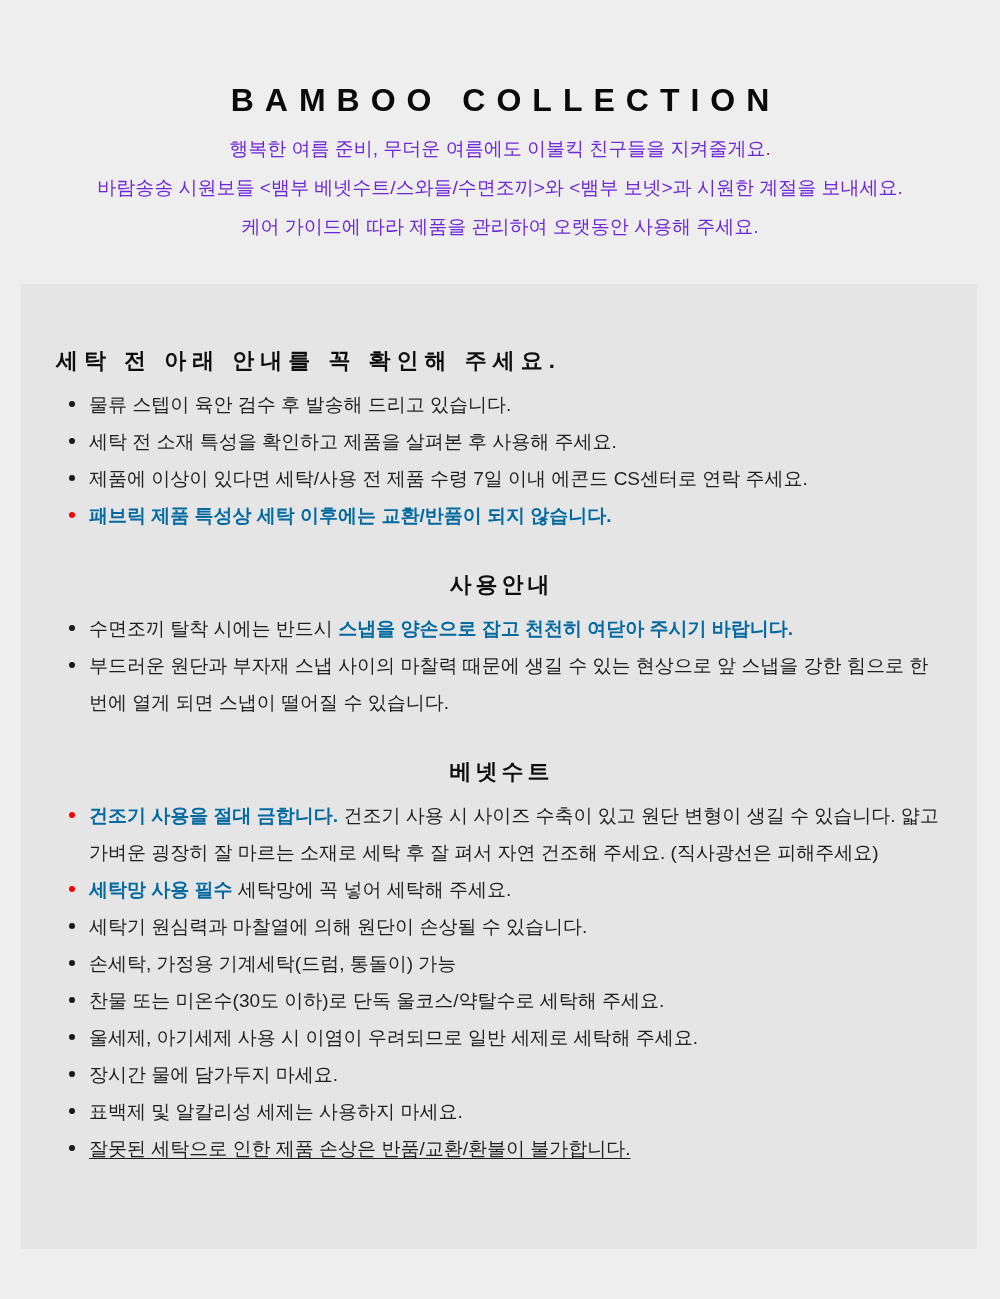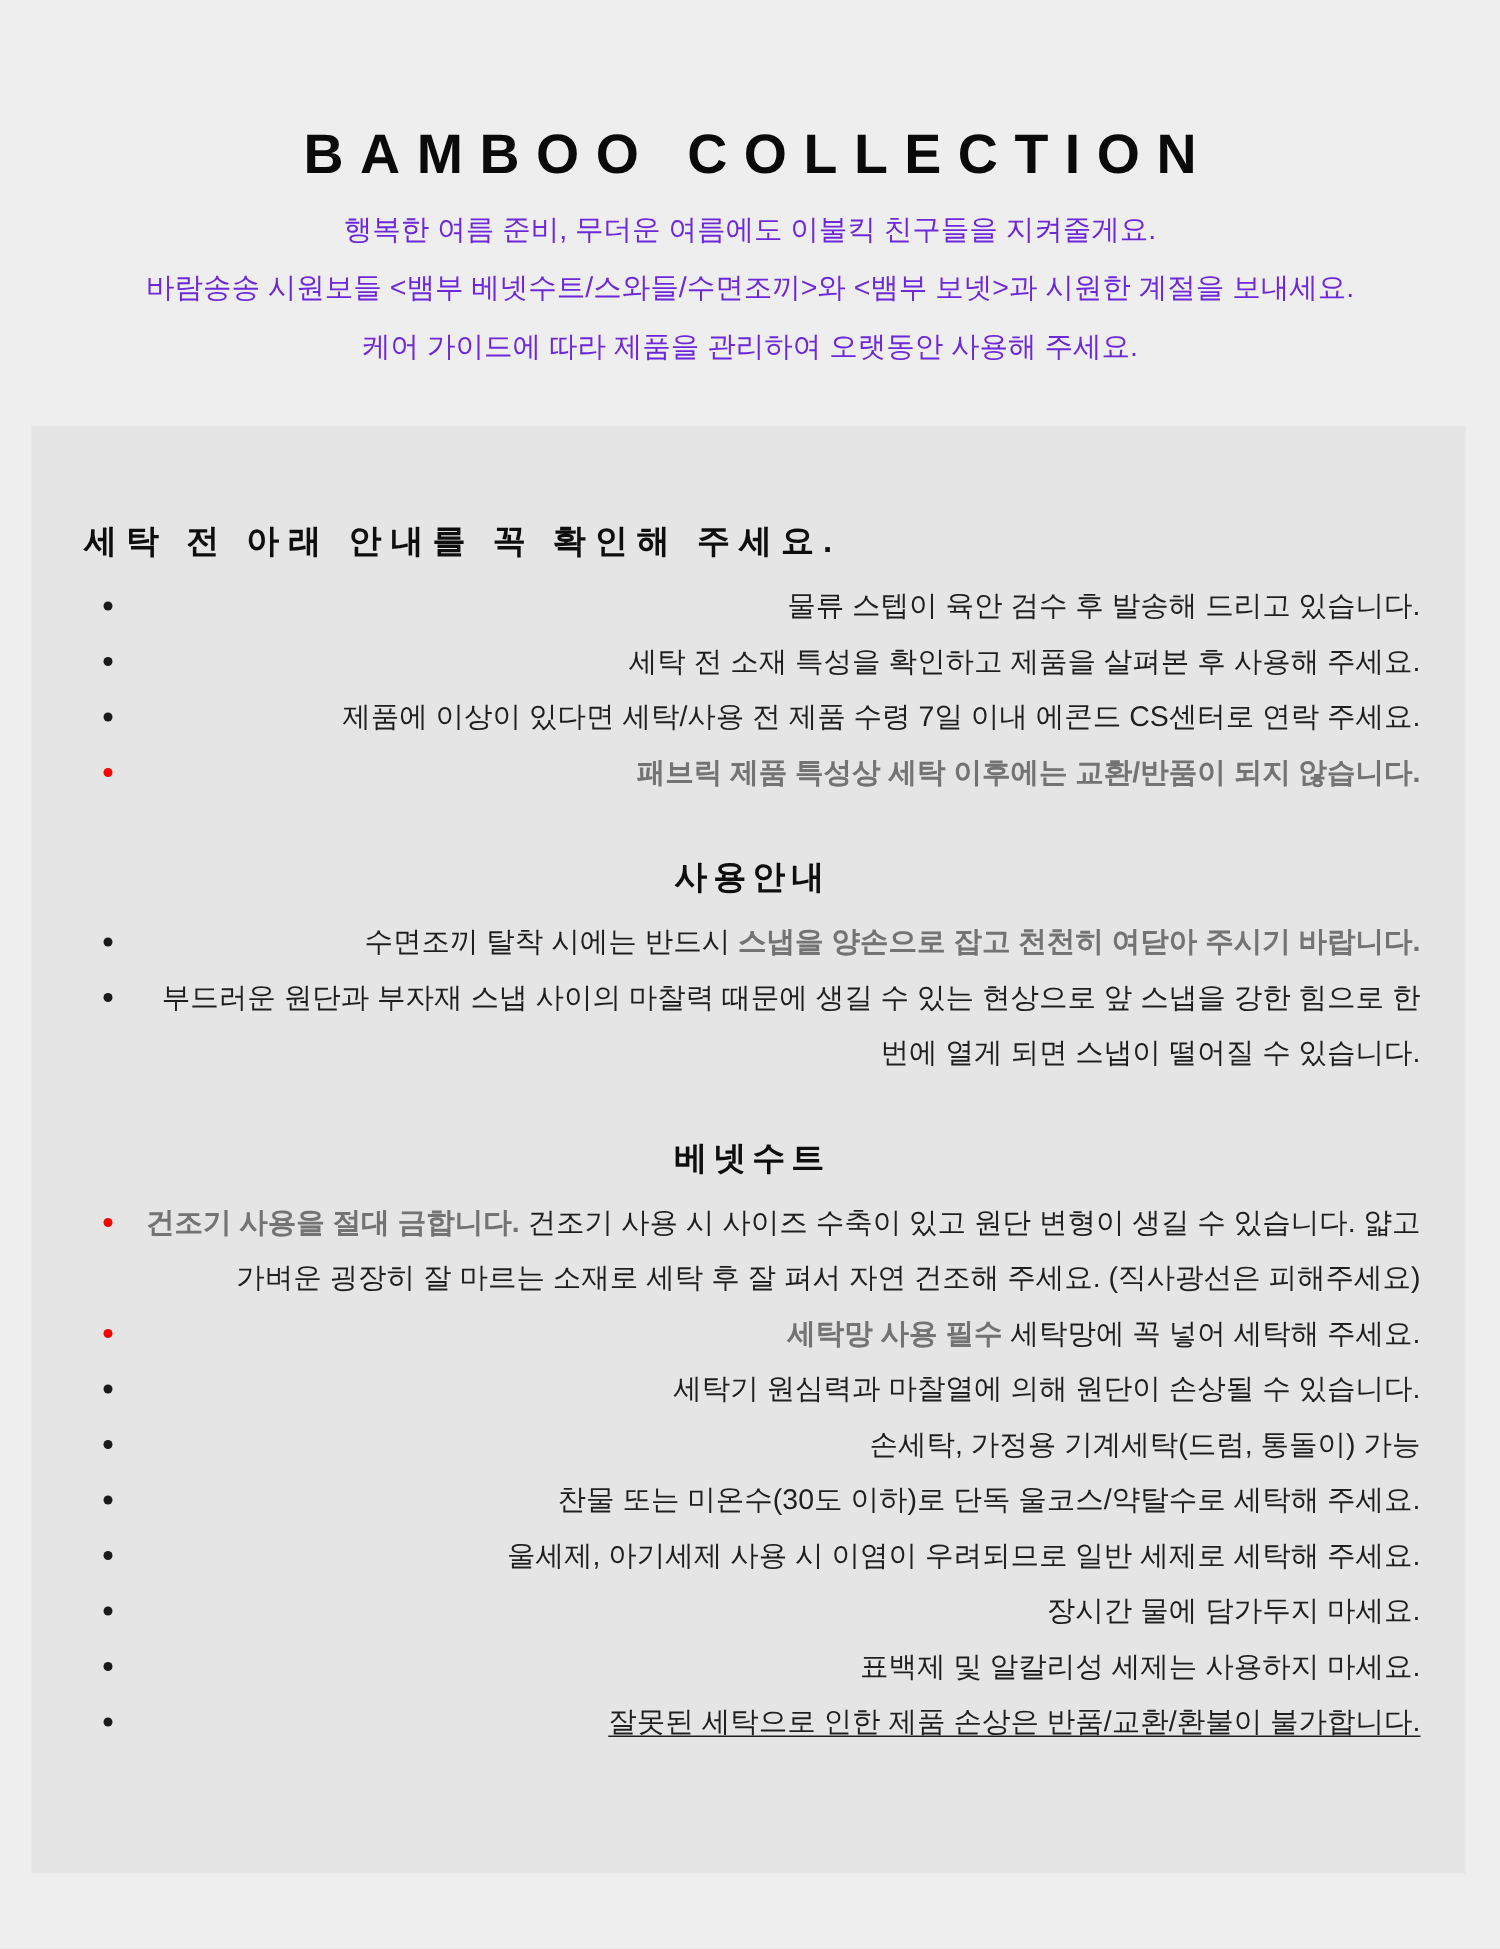--- a/index.html
+++ b/index.html
@@ -13,21 +13,21 @@
     overflow: hidden;
   }
 
   
   .intro {
     text-align: center;
     padding-top: 82px;
   }
   .intro-title {
     margin: 0 0 10px 0;
-    font-size: 37px;
+    font-size: 32px;
     font-weight: 800;
     letter-spacing: 11px;
     padding-left: 11px; 
     color: #0a0a0a;
   }
   .intro-line {
     margin: 0;
     font-size: 19px;
     line-height: 39px;
     color: #6d28d9;
@@ -58,36 +58,35 @@
     list-style: none;
     margin: 0;
     padding: 0;
     font-size: 19px;
   }
   ul.care-list li {
     position: relative;
     padding-left: 33px;
     line-height: 37px;
     color: #1f1f1f;
-    text-align: right;
   }
   ul.care-list li::before {
     content: "";
     position: absolute;
     left: 13px;
     top: 15px;
     width: 6px;
     height: 6px;
     border-radius: 50%;
     background: #1a1a1a;
   }
   ul.care-list li.red-dot::before { background: #fa0000; }
 
   .bold { font-weight: 400; }
-  .red  { color: #737373; font-weight: 700; }
+  .red  { color: #0369a1; font-weight: 700; }
   .underline { text-decoration: underline; text-underline-offset: 3px; }
 </style>
 </head>
 <body>
 
 <header class="intro">
   <h1 class="intro-title">BAMBOO COLLECTION</h1>
   <p class="intro-line">행복한 여름 준비, 무더운 여름에도 이불킥 친구들을 지켜줄게요.</p>
   <p class="intro-line">바람송송 시원보들 &lt;뱀부 베넷수트/스와들/수면조끼&gt;와 &lt;뱀부 보넷&gt;과 시원한 계절을 보내세요.</p>
   <p class="intro-line">케어 가이드에 따라 제품을 관리하여 오랫동안 사용해 주세요.</p>

